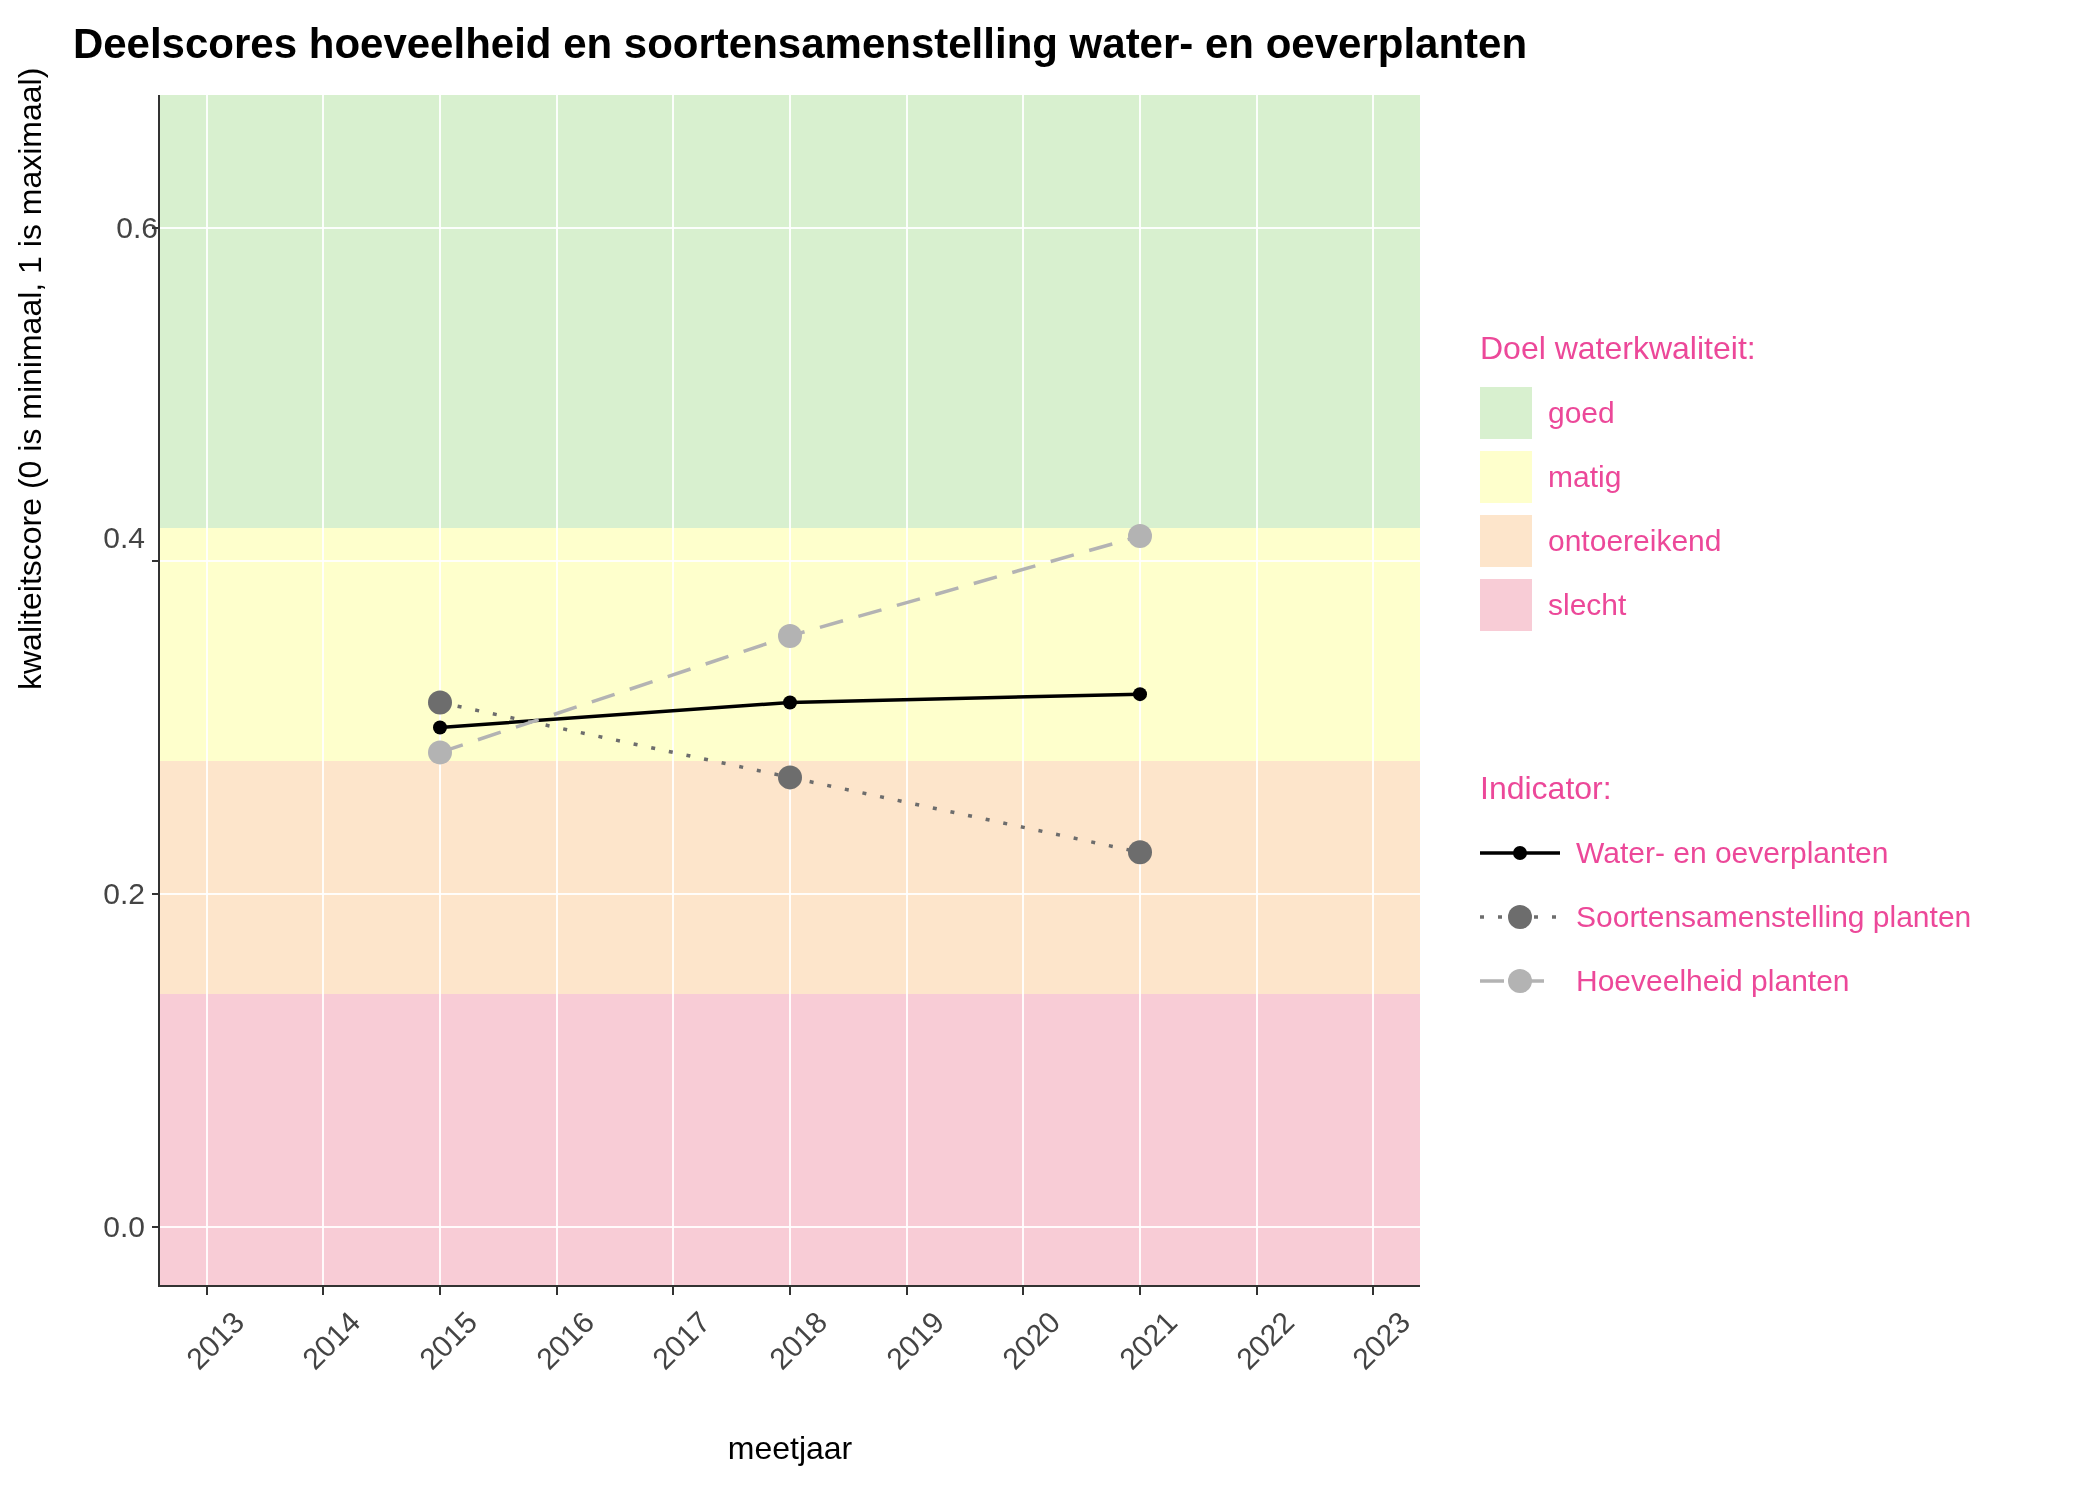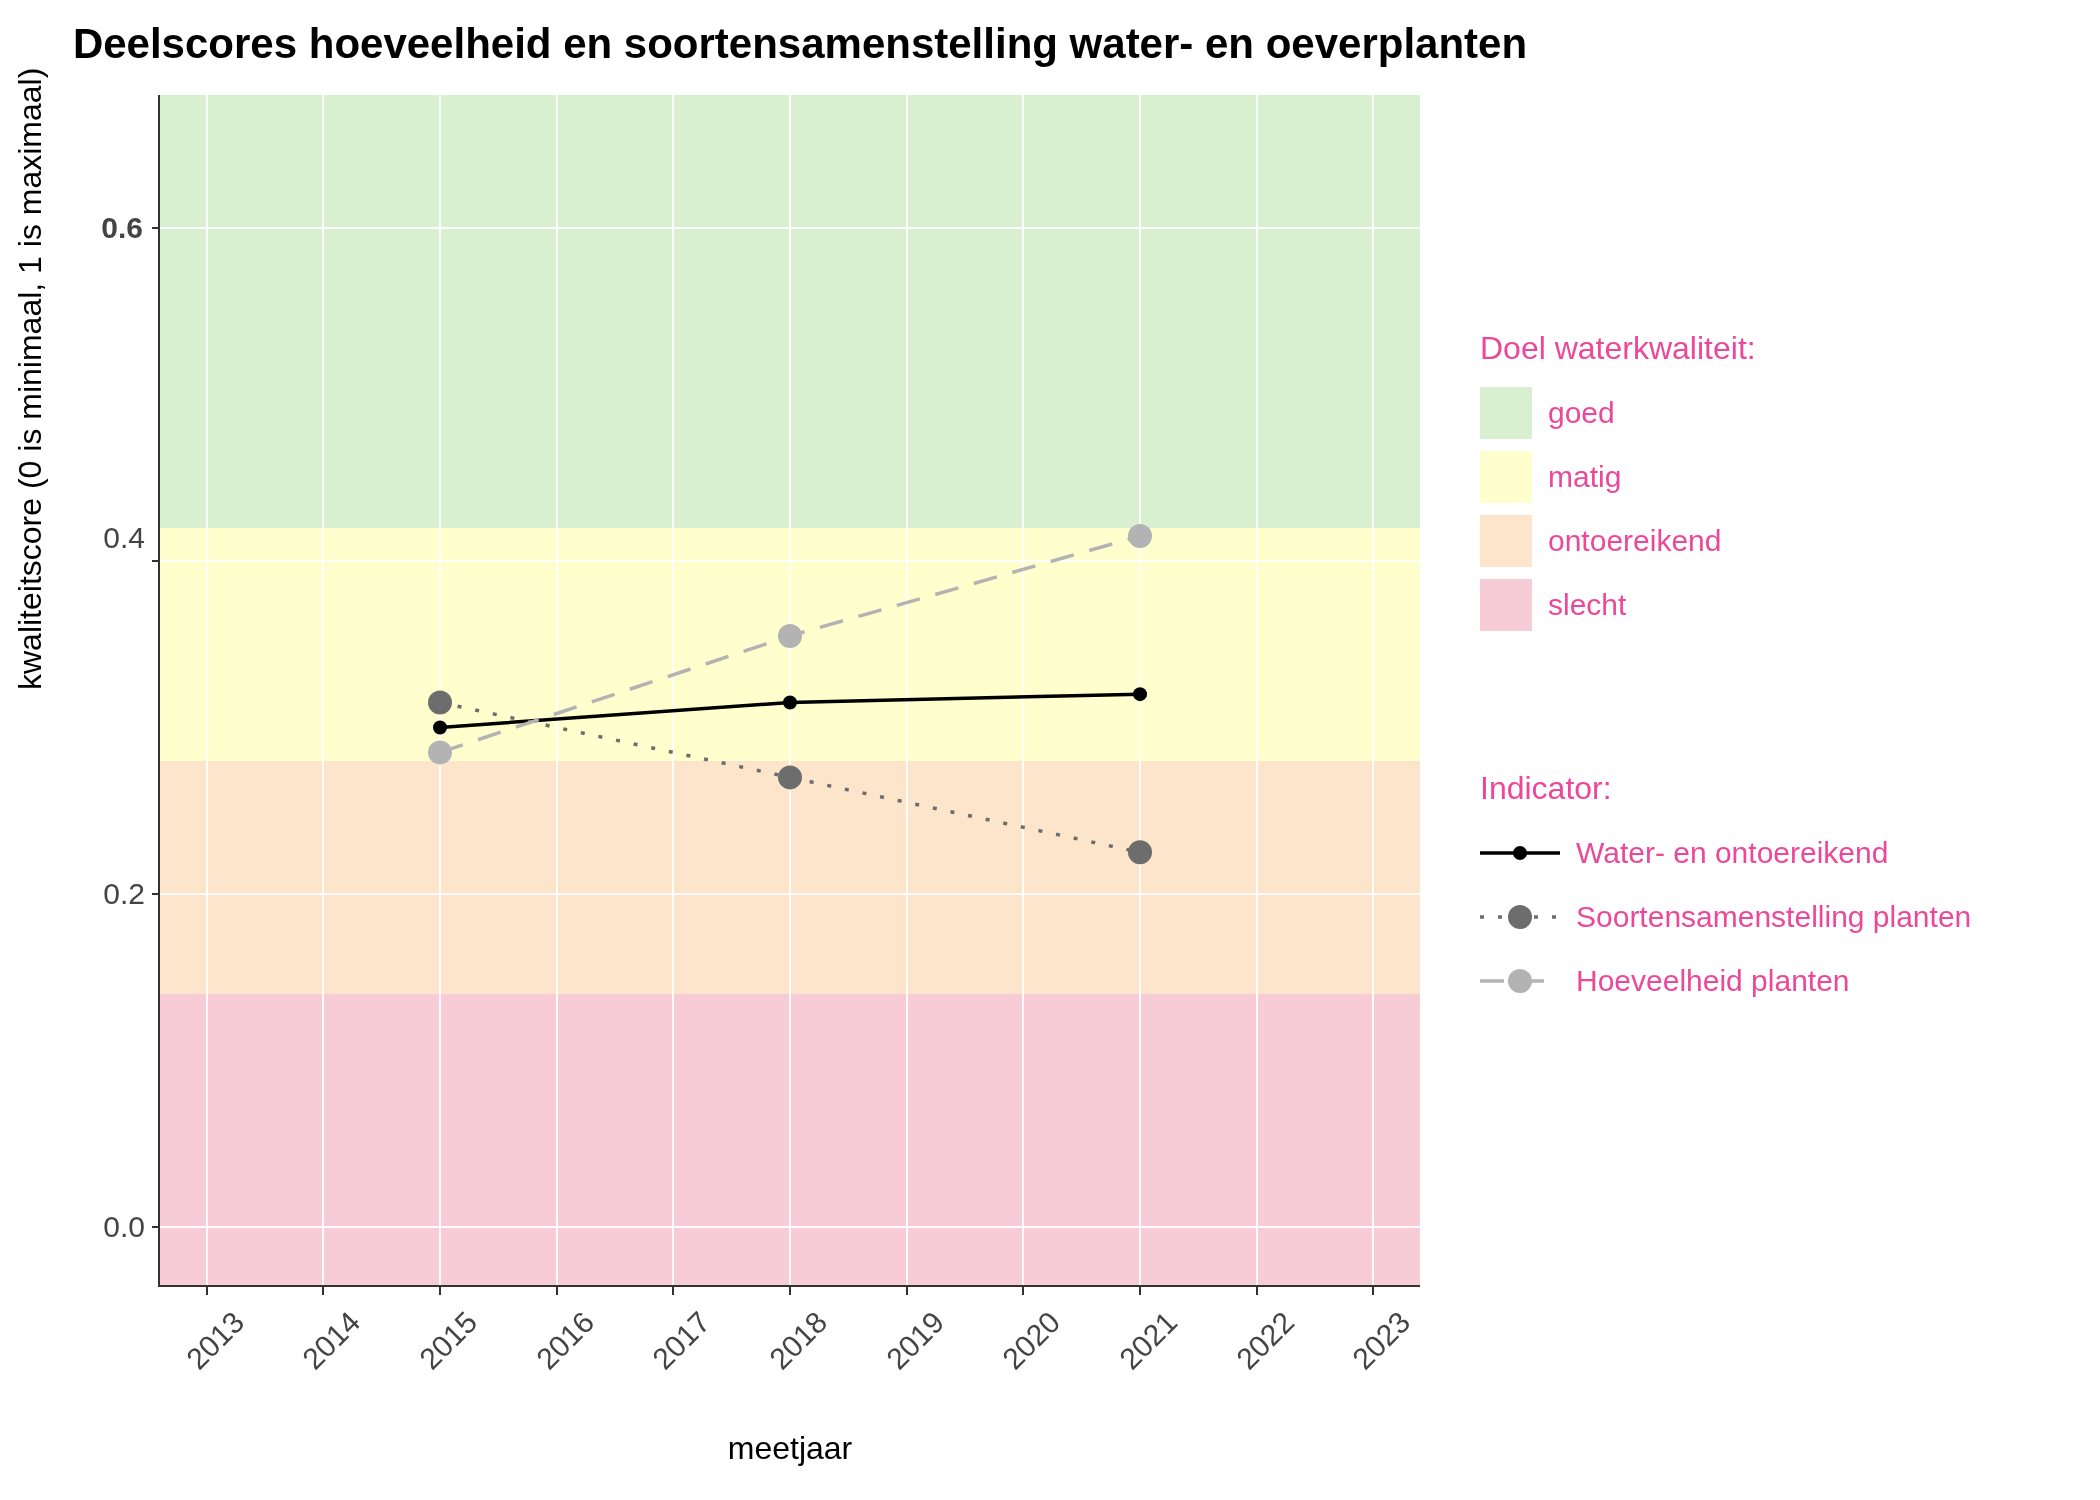--- a/index.html
+++ b/index.html
@@ -220,21 +220,21 @@
   <div class="legend-block" style="top:770px;">
     <div class="legend-title">Indicator:</div>
     <div id="legend-indicator-rows">
         <div class="legend-row">
           <div class="indicator-swatch">
             <svg width="80" height="40">
               <line x1="0" y1="20" x2="80" y2="20" stroke="#000000" stroke-width="3.5"></line>
               <circle cx="40" cy="20" r="7" fill="#000000"></circle>
             </svg>
           </div>
-          <span>Water- en ontoereikend</span>
+          <span>Water- en oeverplanten</span>
         </div>
         <div class="legend-row">
           <div class="indicator-swatch">
             <svg width="80" height="40">
               <line x1="0" y1="20" x2="80" y2="20" stroke="#6d6d6d" stroke-width="3.5" stroke-dasharray="4 14"></line>
               <circle cx="40" cy="20" r="12" fill="#6d6d6d"></circle>
             </svg>
           </div>
           <span>Soortensamenstelling planten</span>
         </div>
@@ -250,21 +250,21 @@
       </div>
   </div>
 
   <div id="y-ticks">
       <div class="y-tick-label" style="top: 1226.75px; left: 85px; width: 60px;">0.0</div>
       <div class="y-tick-mark" style="top: 1225.75px;"></div>
       <div class="y-tick-label" style="top: 893.881px; left: 85px; width: 60px;">0.2</div>
       <div class="y-tick-mark" style="top: 892.881px;"></div>
       <div class="y-tick-label" style="top: 538px; left: 85px; width: 60px;">0.4</div>
       <div class="y-tick-mark" style="top: 560.014px;"></div>
-      <div class="y-tick-label" style="top: 228.147px; left: 83px; width: 60px; font-weight: bold;">0.6</div>
+      <div class="y-tick-label" style="top: 228.147px; left: 98px; width: 60px;">0.6</div>
       <div class="y-tick-mark" style="top: 227.147px;"></div>
     </div>
   <div id="x-ticks">
       <div class="x-tick-mark" style="left: 205.667px;"></div>
       <div class="x-tick-label" style="left: 136.667px; top: 1305px; width: 90px; text-align: right; transform: rotate(-45deg); transform-origin: right top;">2013</div>
       <div class="x-tick-mark" style="left: 322.333px;"></div>
       <div class="x-tick-label" style="left: 253.333px; top: 1305px; width: 90px; text-align: right; transform: rotate(-45deg); transform-origin: right top;">2014</div>
       <div class="x-tick-mark" style="left: 439px;"></div>
       <div class="x-tick-label" style="left: 370px; top: 1305px; width: 90px; text-align: right; transform: rotate(-45deg); transform-origin: right top;">2015</div>
       <div class="x-tick-mark" style="left: 555.667px;"></div>

